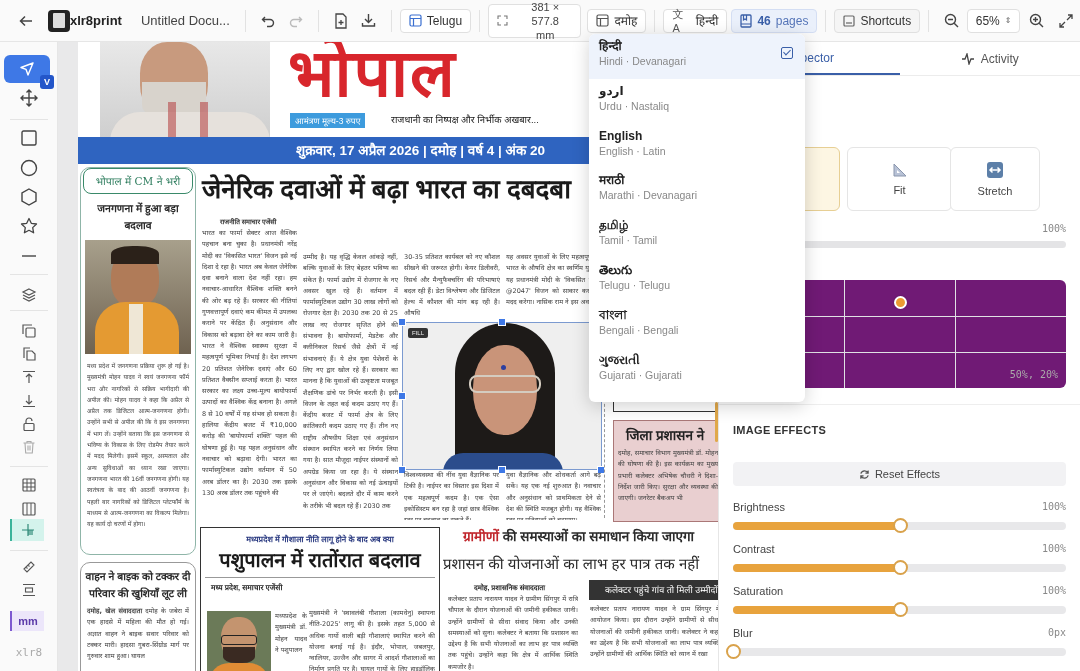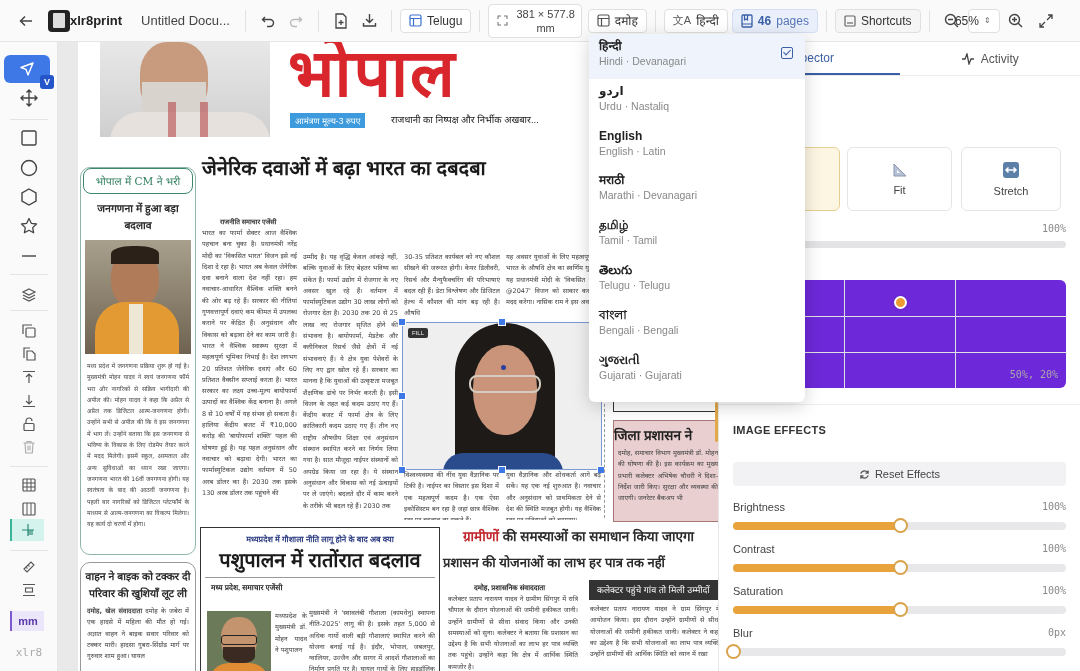--- a/index.html
+++ b/index.html
@@ -122,21 +122,21 @@
       </svg>
     <span>Shortcuts</span>
   </div>
   <div class="sep"></div>
   <div class="tb-ico">
     <svg width="15" height="15" viewBox="0 0 15 15">
         <circle cx="6.5" cy="6.5" r="5" stroke="#444" stroke-width="1.4" fill="none"></circle>
         <path d="M4 6.5h5M10.2 10.2L14 14" stroke="#444" stroke-width="1.4"></path>
       </svg>
   </div>
-  <div class="btn" style="width:32px;justify-content:flex-end;margin:4px 2px">
+  <div class="btn" style="width:53px;justify-content:center;margin:4px 2px">
     <span>65%</span>
     <span style="font-size:8px;color:#666">⇕</span>
   </div>
   <div class="tb-ico">
     <svg width="15" height="15" viewBox="0 0 15 15">
         <circle cx="6.5" cy="6.5" r="5" stroke="#444" stroke-width="1.4" fill="none"></circle>
         <path d="M4 6.5h5M6.5 4v5M10.2 10.2L14 14" stroke="#444" stroke-width="1.4"></path>
       </svg>
   </div>
   <div class="tb-ico" style="margin-left:2px">
@@ -266,34 +266,37 @@
       <div style="position:absolute;left:40px;top:0;width:68px;height:78px;border-radius:40% 40% 45% 45%;background:#c89a7e"></div>
       <div style="position:absolute;left:42px;top:40px;width:64px;height:38px;border-radius:0 0 40% 40%;background:#d8d3cc"></div>
       <div style="position:absolute;left:10px;top:70px;width:160px;height:30px;background:#e6e1dc;border-radius:30px 30px 0 0"></div>
       <div style="position:absolute;left:68px;top:60px;width:8px;height:40px;background:#b84a4a;opacity:.6"></div>
       <div style="position:absolute;left:100px;top:60px;width:8px;height:40px;background:#b84a4a;opacity:.6"></div>
     </div>
     <div style="position:absolute;left:210px;top:-6px;width:300px;font-family:'DejaVu Sans',sans-serif;font-size:66px;font-weight:bold;color:#d8262c;letter-spacing:2px;line-height:76px;white-space:nowrap">भोपाल</div>
     <div style="position:absolute;left:212px;top:71px;background:#3d9bdd;color:#fff;font-size:8.5px;padding:2px 5px;white-space:nowrap">आमंत्रण मूल्य-3 रुपए</div>
     <div style="position:absolute;left:313px;top:71px;font-size:9.5px;color:#222;white-space:nowrap">राजधानी का निष्पक्ष और निर्भीक अखबार...</div>
 
+    <div style="position:absolute;left:0;top:95px;width:720px;height:27px;background:#2f64c0">
+      <div style="position:absolute;left:218px;top:4px;font-size:13.5px;font-weight:bold;color:#fff;white-space:nowrap">शुक्रवार, 17 अप्रैल 2026 | दमोह | वर्ष 4 | अंक 20</div>
+    </div>
 
     <div style="position:absolute;left:2px;top:125px;width:116px;height:388px;border:1.5px solid #8fb5a8;border-radius:10px">
       <div style="margin:0 auto;position:relative;top:0px;width:110px;height:26px;border:1.5px solid #3a8a6a;border-radius:8px;font-family:'DejaVu Serif',serif;font-size:10.5px;color:#2e7d5e;text-align:center;line-height:24px;white-space:nowrap;overflow:hidden">भोपाल में CM ने भरी</div>
       <div style="text-align:center;font-size:10.5px;font-weight:bold;padding:6px 12px 0;line-height:17px">जनगणना में हुआ बड़ा बदलाव</div>
       <div style="margin:6px auto 0;width:106px;height:114px;background:linear-gradient(180deg,#a8a08c,#6f6250);position:relative;overflow:hidden">
         <div style="position:absolute;left:26px;top:10px;width:48px;height:58px;border-radius:45%;background:#b07b58"></div>
         <div style="position:absolute;left:26px;top:6px;width:48px;height:18px;border-radius:45% 45% 0 0;background:#2b2119"></div>
         <div style="position:absolute;left:10px;top:62px;width:84px;height:60px;border-radius:30px 30px 0 0;background:#e49a32"></div>
         <div style="position:absolute;left:44px;top:64px;width:14px;height:50px;background:#efe7d6"></div>
       </div>
       <div class="np-text np-dev" style="padding:6px 6px 0;font-size:6px;line-height:11.3px;height:200px;overflow:hidden">मध्य प्रदेश में जनगणना प्रक्रिया शुरू हो गई है। मुख्यमंत्री मोहन यादव ने स्वयं जनगणना फॉर्म भरा और नागरिकों से सक्रिय भागीदारी की अपील की। मोहन यादव ने कहा कि अप्रैल से अप्रैल तक डिजिटल आत्म-जनगणना होगी। उन्होंने सभी से अपील की कि वे इस जनगणना में भाग लें। उन्होंने बताया कि इस जनगणना से भविष्य के विकास के लिए रोडमैप तैयार करने में मदद मिलेगी। इसमें स्कूल, अस्पताल और अन्य सुविधाओं का ध्यान रखा जाएगा। जनगणना भारत की 16वीं जनगणना होगी। यह स्वतंत्रता के बाद की आठवीं जनगणना है। पहली बार नागरिकों को डिजिटल प्लेटफॉर्म के माध्यम से आत्म-जनगणना का विकल्प मिलेगा। यह कार्य दो चरणों में होगा।</div>
     </div>
 
-    <div style="position:absolute;left:124px;top:112px;font-size:20px;font-weight:bold;color:#1a1a1a;white-space:nowrap">जेनेरिक दवाओं में बढ़ा भारत का दबदबा</div>
+    <div style="position:absolute;left:124px;top:128px;font-size:26px;font-weight:bold;color:#1a1a1a;white-space:nowrap">जेनेरिक दवाओं में बढ़ा भारत का दबदबा</div>
     <div style="position:absolute;left:142px;top:175px;font-size:6.5px;font-weight:bold;color:#333;white-space:nowrap">राजनीति समाचार एजेंसी</div>
 
     <div class="np-text np-dev" style="position:absolute;left:124px;top:186px;width:95px;height:300px;overflow:hidden">भारत का फार्मा सेक्टर आज वैश्विक पहचान बना चुका है। प्रधानमंत्री नरेंद्र मोदी का 'विकसित भारत' विजन इसे नई दिशा दे रहा है। भारत अब केवल जेनेरिक दवा बनाने वाला देश नहीं रहा। हम नवाचार-आधारित वैश्विक शक्ति बनने की ओर बढ़ रहे हैं। सरकार की नीतियां गुणवत्तापूर्ण दवाएं कम कीमत में उपलब्ध कराने पर केंद्रित हैं। अनुसंधान और विकास को बढ़ावा देने का काम जारी है। भारत ने वैश्विक स्वास्थ्य सुरक्षा में महत्वपूर्ण भूमिका निभाई है। देश लगभग 20 प्रतिशत जेनेरिक दवाएं और 60 प्रतिशत वैक्सीन सप्लाई करता है। भारत सरकार का लक्ष्य उच्च-मूल्य बायोफार्मा उत्पादों का वैश्विक केंद्र बनाना है। अगले 8 से 10 वर्षों में यह संभव हो सकता है। हालिया केंद्रीय बजट में ₹10,000 करोड़ की 'बायोफार्मा शक्ति' पहल की घोषणा हुई है। यह पहल अनुसंधान और नवाचार को बढ़ावा देगी। भारत का फार्मास्युटिकल उद्योग वर्तमान में 50 अरब डॉलर का है। 2030 तक इसके 130 अरब डॉलर तक पहुंचने की</div>
     <div class="np-text np-dev" style="position:absolute;left:225px;top:210px;width:95px;height:276px;overflow:hidden">उम्मीद है। यह वृद्धि केवल आंकड़े नहीं, बल्कि युवाओं के लिए बेहतर भविष्य का संकेत है। फार्मा उद्योग में रोजगार के नए अवसर खुल रहे हैं। वर्तमान में फार्मास्युटिकल उद्योग 30 लाख लोगों को रोजगार देता है। 2030 तक 20 से 25 लाख नए रोजगार सृजित होने की संभावना है। बायोफार्मा, मेडटेक और क्लीनिकल रिसर्च जैसे क्षेत्रों में नई संभावनाएं हैं। ये क्षेत्र युवा पेशेवरों के लिए नए द्वार खोल रहे हैं। सरकार का मानना है कि युवाओं की उत्कृष्टता मजबूत शैक्षणिक ढांचे पर निर्भर करती है। इसी विजन के तहत कई कदम उठाए गए हैं। केंद्रीय बजट में फार्मा क्षेत्र के लिए क्रांतिकारी कदम उठाए गए हैं। तीन नए राष्ट्रीय औषधीय शिक्षा एवं अनुसंधान संस्थान स्थापित करने का निर्णय लिया गया है। सात मौजूदा नाईपर संस्थानों को अपग्रेड किया जा रहा है। ये संस्थान अनुसंधान और विकास को नई ऊंचाइयों पर ले जाएंगे। बदलते दौर में काम करने के तरीके भी बदल रहे हैं। 2030 तक</div>
     <div class="np-text np-dev" style="position:absolute;left:326px;top:210px;width:96px;height:66px;overflow:hidden">30-35 प्रतिशत कार्यबल को नए कौशल सीखने की जरूरत होगी। केयर डिलीवरी, रिसर्च और मैन्युफैक्चरिंग की परिभाषाएं बदल रही हैं। डेटा विश्लेषण और डिजिटल हेल्थ में कौशल की मांग बढ़ रही है। औषधि</div>
     <div class="np-text np-dev" style="position:absolute;left:428px;top:210px;width:95px;height:66px;overflow:hidden">यह अवसर युवाओं के लिए महत्वपूर्ण है। भारत के औषधि क्षेत्र का स्वर्णिम युग है। यह प्रधानमंत्री मोदी के 'विकसित भारत @2047' विजन को साकार करने में मदद करेगा। नासिक राम ने इस अवसर</div>
 
     <div style="position:absolute;left:324px;top:280px;width:200px;height:148px;background:#efefef;overflow:hidden;border:1px solid #7b9ad0">
       <div style="position:absolute;left:52px;top:0;width:100px;height:150px;border-radius:50px 50px 0 0;background:#1d1a18"></div>
       <div style="position:absolute;left:70px;top:22px;width:64px;height:90px;border-radius:48%;background:#c99479"></div>
@@ -310,21 +313,21 @@
     <div class="handle" style="left:519px;top:424px"></div>
 
     <div class="np-text np-dev" style="position:absolute;left:326px;top:428px;width:95px;height:50px;overflow:hidden">विश्वव्यवस्था की नींव युवा वैज्ञानिक पर टिकी है। नाईपर का विस्तार इस दिशा में एक महत्वपूर्ण कदम है। एक ऐसा इकोसिस्टम बन रहा है जहां छात्र वैश्विक स्तर पर बदलाव ला सकते हैं।</div>
     <div class="np-text np-dev" style="position:absolute;left:428px;top:428px;width:95px;height:50px;overflow:hidden">युवा वैज्ञानिक और शोधकर्ता आगे बढ़ सकें। यह एक नई शुरुआत है। नवाचार और अनुसंधान को प्राथमिकता देने से देश की स्थिति मजबूत होगी। यह वैश्विक स्तर पर प्रतिस्पर्धा को बढ़ाएगा।</div>
     <div style="position:absolute;left:526px;top:276px;width:1px;height:200px;border-left:1px dashed #999"></div>
 
     <div style="position:absolute;left:535px;top:340px;width:110px;height:30px;border:1px solid #333;border-top:none">
       <div class="np-text np-dev" style="padding:6px 4px 0;white-space:nowrap">आयाम है जो शीघ्र ही सामने आएंगे।</div>
     </div>
     <div style="position:absolute;left:535px;top:378px;width:110px;height:102px;background:#e9cfd0;border:1px solid #a77">
-      <div style="font-size:13.5px;font-weight:bold;color:#222;padding:5px 0 0 0;white-space:nowrap">जिला प्रशासन ने</div>
+      <div style="font-size:13.5px;font-weight:bold;color:#222;padding:5px 0 0 12px;white-space:nowrap">जिला प्रशासन ने</div>
       <div class="np-text np-dev" style="padding:4px 4px 0;height:70px;overflow:hidden">दमोह, समाचार विभाग मुख्यमंत्री डॉ. मोहन की घोषणा की है। इस कार्यक्रम का मुख्य प्रभारी कलेक्टर अभिषेक चौधरी ने दिशा-निर्देश जारी किए। सुरक्षा और व्यवस्था की जाएगी। जनरेटर बैकअप भी</div>
     </div>
 
     <div style="position:absolute;left:122px;top:485px;width:240px;height:200px;border:1.5px solid #333">
       <div style="text-align:center;font-size:8px;font-weight:bold;color:#2a3a80;padding-top:5px;white-space:nowrap">मध्यप्रदेश में गौशाला नीति लागू होने के बाद अब क्या</div>
       <div style="text-align:center;font-size:20px;font-weight:bold;color:#1a1a1a;padding-top:2px;white-space:nowrap">पशुपालन में रातोंरात बदलाव</div>
       <div style="border-top:1px solid #999;margin:4px 4px 0"></div>
       <div style="font-size:7.5px;font-weight:bold;padding:4px 0 0 10px">मध्य प्रदेश, समाचार एजेंसी</div>
       <div style="position:absolute;left:6px;top:83px;width:64px;height:64px;background:#6b7a58;overflow:hidden">
         <div style="position:absolute;left:14px;top:6px;width:36px;height:44px;border-radius:45%;background:#c4946f"></div>
@@ -335,24 +338,24 @@
       <div class="np-text np-dev" style="position:absolute;left:74px;top:83px;width:32px;height:64px;overflow:hidden">मध्यप्रदेश के मुख्यमंत्री डॉ. मोहन यादव ने पशुपालन</div>
       <div class="np-text np-dev" style="position:absolute;left:108px;top:80px;width:126px;height:68px;overflow:hidden">मुख्यमंत्री ने 'स्वावलंबी गौशाला (कामधेनु) स्थापना नीति-2025' लागू की है। इसके तहत 5,000 से अधिक गायों वाली बड़ी गौशालाएं स्थापित करने की योजना बनाई गई है। इंदौर, भोपाल, जबलपुर, ग्वालियर, उज्जैन और सागर में आदर्श गौशालाओं का निर्माण प्रगति पर है। घायल गायों के लिए हाइड्रॉलिक कैटल</div>
     </div>
 
     <div style="position:absolute;left:2px;top:520px;width:116px;height:160px;border:1.5px solid #999;border-radius:10px">
       <div style="text-align:center;font-size:10.5px;font-weight:bold;padding:5px 4px 0;line-height:17px">वाहन ने बाइक को टक्कर दी परिवार की खुशियाँ लूट ली</div>
       <div class="np-text np-dev" style="padding:4px 6px 0;height:90px;overflow:hidden"><b>दमोह, खेल संवाददाता</b> <span>दमोह के जबेरा में एक हादसे में महिला की मौत हो गई। अज्ञात वाहन ने बाइक सवार परिवार को टक्कर मारी। हादसा गुबरा-सिंग्रोड मार्ग पर गुरुवार शाम हुआ। घायल</span></div>
     </div>
 
     <div style="position:absolute;left:385px;top:485px;font-size:13.5px;font-weight:bold;white-space:nowrap"><span style="color:#c0262c">ग्रामीणों</span> <span>की समस्याओं का समाधान किया जाएगा</span></div>
-    <div style="position:absolute;left:365px;top:511px;font-size:13px;font-weight:bold;white-space:nowrap">प्रशासन की योजनाओं का लाभ हर पात्र तक नहीं</div>
+    <div style="position:absolute;left:365px;top:511px;font-size:15px;font-weight:normal;white-space:nowrap">प्रशासन की योजनाओं का लाभ हर पात्र तक नहीं</div>
     <div style="position:absolute;left:396px;top:541px;font-size:7px;font-weight:bold;white-space:nowrap">दमोह, प्रशासनिक संवाददाता</div>
     <div class="np-text np-dev" style="position:absolute;left:370px;top:552px;width:130px;height:80px;overflow:hidden">कलेक्टर प्रताप नारायण यादव ने ग्रामीण सिंगपुर में रात्रि चौपाल के दौरान योजनाओं की जमीनी हकीकत जानी। उन्होंने ग्रामीणों से सीधा संवाद किया और उनकी समस्याओं को सुना। कलेक्टर ने बताया कि प्रशासन का उद्देश्य है कि सभी योजनाओं का लाभ हर पात्र व्यक्ति तक पहुंचे। उन्होंने कहा कि क्षेत्र में आर्थिक स्थिति कमजोर है।</div>
-    <div style="position:absolute;left:511px;top:538px;width:150px;height:20px;background:#333;color:#fff;font-size:9px;line-height:20px;padding-left:8px;white-space:nowrap;overflow:hidden">कलेक्टर पहुंचे गांव तो मिली उम्मीदों</div>
+    <div style="position:absolute;left:511px;top:538px;width:150px;height:20px;background:#333;color:#fff;font-size:9px;line-height:20px;padding-left:16px;white-space:nowrap;overflow:hidden">कलेक्टर पहुंचे गांव तो मिली उम्मीदों</div>
     <div class="np-text np-dev" style="position:absolute;left:512px;top:562px;width:130px;height:70px;overflow:hidden">कलेक्टर प्रताप नारायण यादव ने ग्राम सिंगपुर में आयोजन किया। इस दौरान उन्होंने ग्रामीणों से सीधा योजनाओं की जमीनी हकीकत जानी। कलेक्टर ने कहा का उद्देश्य है कि सभी योजनाओं का लाभ पात्र व्यक्ति उन्होंने ग्रामीणों की आर्थिक स्थिति को ध्यान में रखा</div>
   </div>
 </div>
 
 <div class="rpanel">
   <div class="tabs">
     <div class="tab active">
       <span>Inspector</span>
     </div>
     <div class="tab">
@@ -367,32 +370,32 @@
   <div class="fitbox" style="left:14px;width:107px;background:#fdf6e3;border-color:#e7cf94">
     <span>Fill</span>
   </div>
   <div class="fitbox" style="left:128px;width:105px">
     <svg width="16" height="16" viewBox="0 0 16 16">
         <path d="M2 14V2l12 12z" fill="#b8c2d6" stroke="#8a96ad" stroke-width="1"></path>
         <path d="M5 11V8l3 3z" fill="#fff"></path>
       </svg>
     <span>Fit</span>
   </div>
-  <div class="fitbox" style="left:242px;width:100px">
+  <div class="fitbox" style="left:231px;width:90px">
     <svg width="18" height="18" viewBox="0 0 18 18">
         <rect x="1" y="1" width="16" height="16" rx="3" fill="#5c7fa8"></rect>
         <path d="M4 9h10M6.5 6.5L4 9l2.5 2.5M11.5 6.5L14 9l-2.5 2.5" stroke="#fff" stroke-width="1.5" fill="none"></path>
       </svg>
     <span>Stretch</span>
   </div>
 
   <div style="position:absolute;right:14px;top:181px;font-family:'DejaVu Sans Mono',monospace;font-size:10px;color:#888">100%</div>
   <div style="position:absolute;left:14px;top:199px;width:333px;height:7px;background:#e4e4e6;border-radius:4px"></div>
 
-  <div style="position:absolute;left:14px;top:238px;width:333px;height:108px;background:#6d28d9;border-radius:6px;overflow:hidden">
+  <div style="position:absolute;left:14px;top:238px;width:333px;height:108px;background:#701a75;border-radius:6px;overflow:hidden">
     <div style="position:absolute;left:111px;top:0;width:1px;height:108px;background:#e0e1e4"></div>
     <div style="position:absolute;left:222px;top:0;width:1px;height:108px;background:#e0e1e4"></div>
     <div style="position:absolute;left:0;top:36px;width:333px;height:1px;background:#e0e1e4"></div>
     <div style="position:absolute;left:0;top:72px;width:333px;height:1px;background:#e0e1e4"></div>
     <div style="position:absolute;left:161px;top:16px;width:13px;height:13px;border-radius:50%;background:#ec9b32;border:2px solid #fff;box-shadow:0 0 2px rgba(0,0,0,.2)"></div>
     <div style="position:absolute;right:8px;bottom:8px;font-family:'DejaVu Sans Mono',monospace;font-size:10px;color:#aaa">50%, 20%</div>
   </div>
 
   <div style="position:absolute;left:0;top:362px;width:362px;height:1px;background:#eee"></div>
   <div style="position:absolute;left:14px;top:382px;font-size:11px;font-weight:bold;color:#333;letter-spacing:.3px">IMAGE EFFECTS</div>

